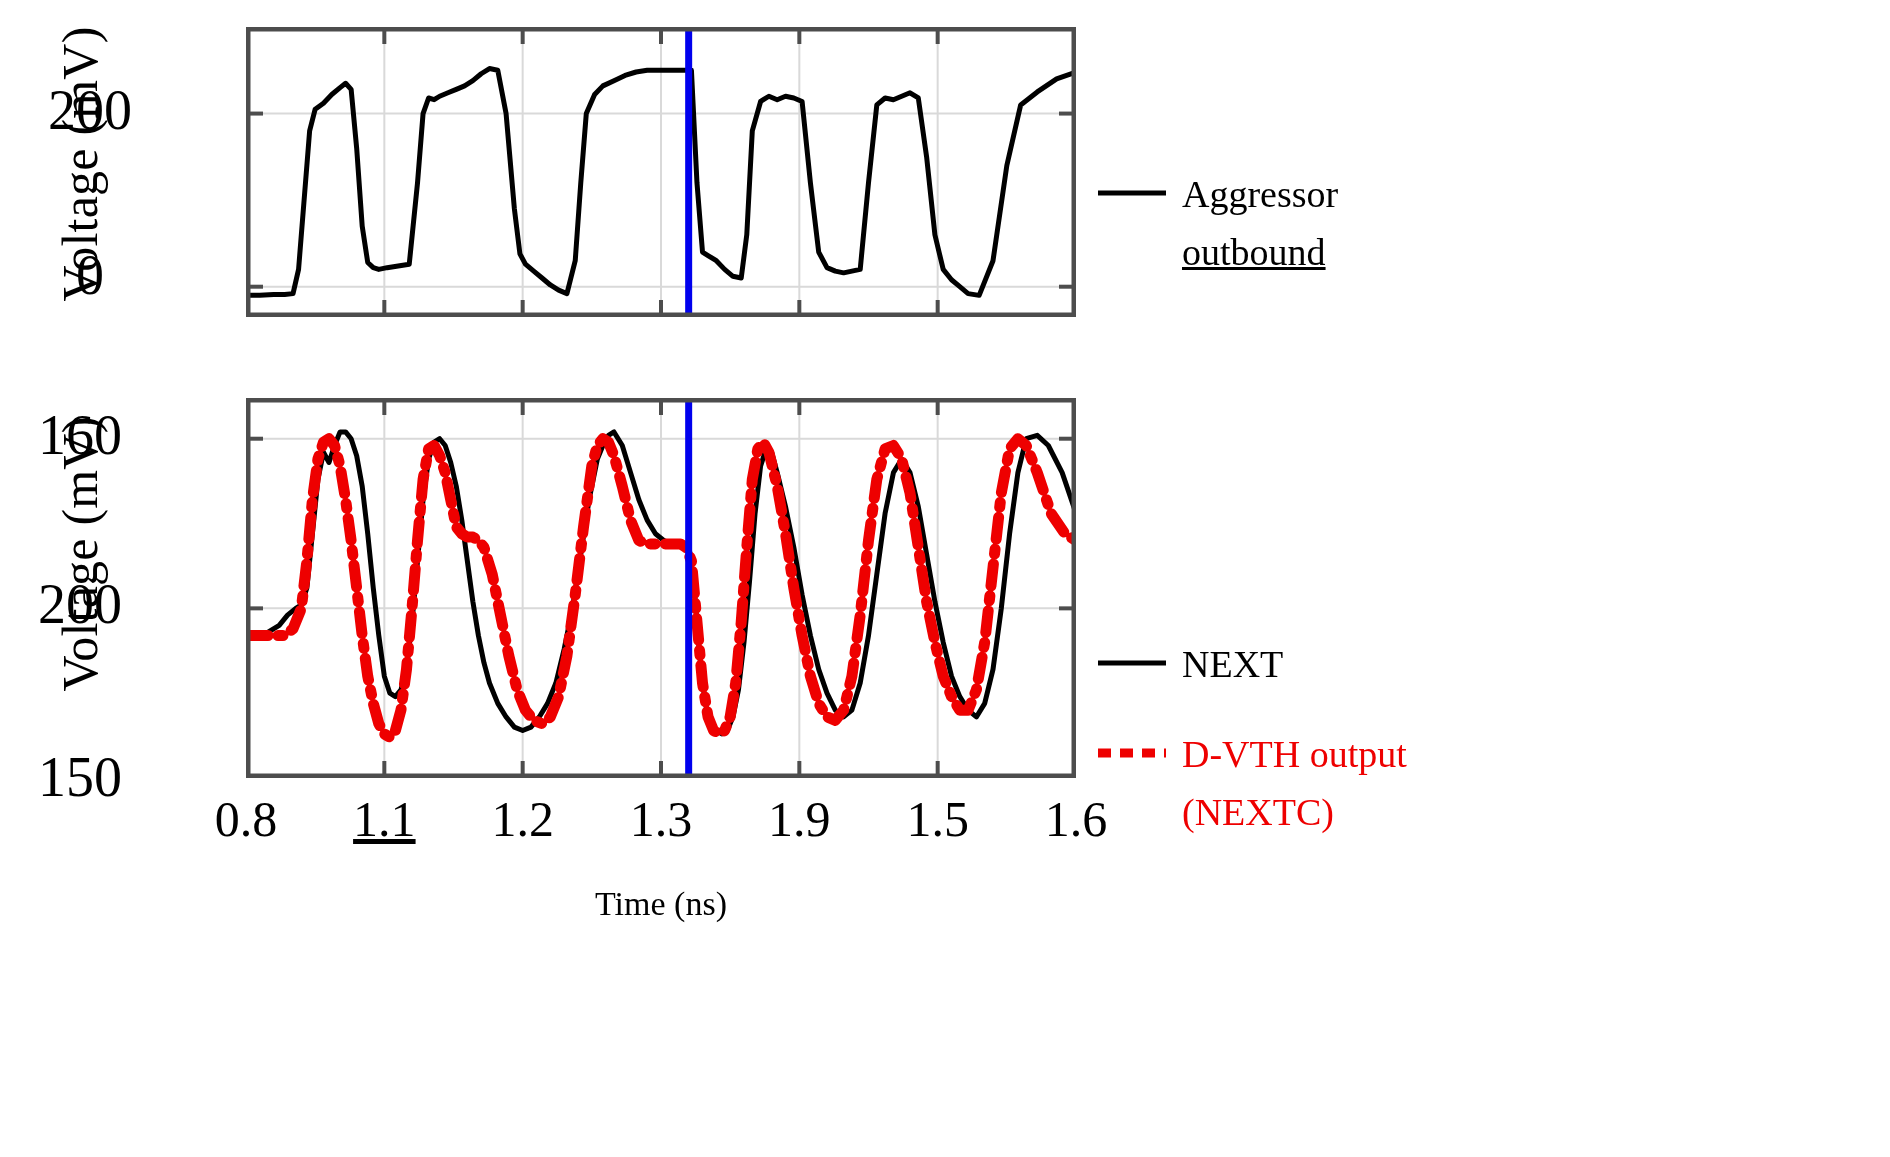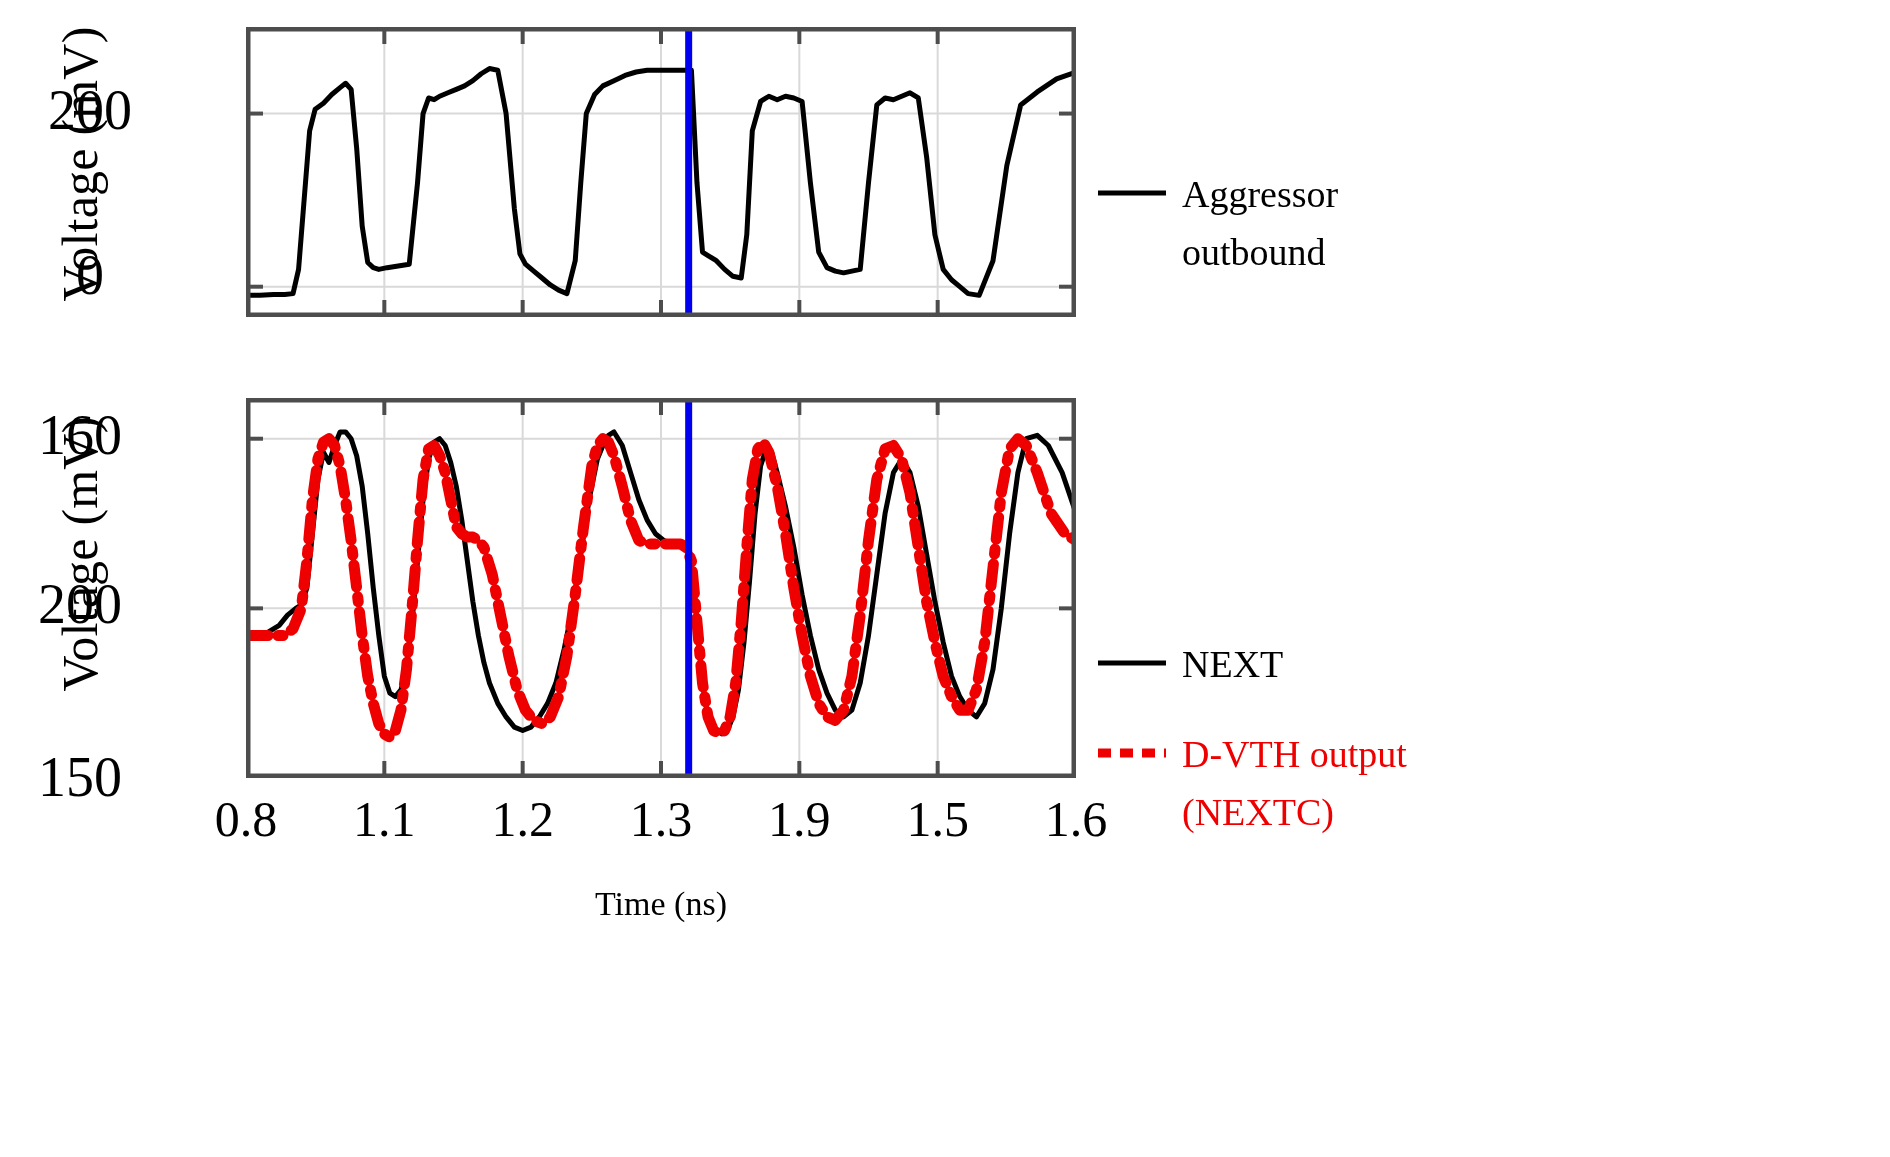--- a/index.html
+++ b/index.html
@@ -162,40 +162,40 @@
         <line x1="830" y1="377" x2="830" y2="363" stroke="#4d4d4d" stroke-width="4"></line>
         <line x1="830" y1="3" x2="830" y2="17" stroke="#4d4d4d" stroke-width="4"></line>
         <line x1="3" y1="210.35714285714286" x2="17" y2="210.35714285714286" stroke="#4d4d4d" stroke-width="4"></line>
         <line x1="827" y1="210.35714285714286" x2="813" y2="210.35714285714286" stroke="#4d4d4d" stroke-width="4"></line>
         <line x1="3" y1="40.71428571428572" x2="17" y2="40.71428571428572" stroke="#4d4d4d" stroke-width="4"></line>
         <line x1="827" y1="40.71428571428572" x2="813" y2="40.71428571428572" stroke="#4d4d4d" stroke-width="4"></line>
       </svg>
 
     <div id="xticks-host">
         <div class="xtick" style="left: 166px; top: 790px; width: 160px;">0.8</div>
-        <div class="xtick" style="left: 304.333px; top: 790px; width: 160px;">1.1</div>
+        <div class="xtick" style="left: 304.333px; top: 790px; width: 160px; text-decoration: underline;">1.1</div>
         <div class="xtick" style="left: 442.667px; top: 790px; width: 160px;">1.2</div>
         <div class="xtick" style="left: 581px; top: 790px; width: 160px;">1.3</div>
         <div class="xtick" style="left: 719.333px; top: 790px; width: 160px;">1.9</div>
         <div class="xtick" style="left: 857.667px; top: 790px; width: 160px;">1.5</div>
         <div class="xtick" style="left: 996px; top: 790px; width: 160px;">1.6</div>
       </div>
 
     <div class="xlabel" style="left:246px; top:885px; width:830px; text-align:center;">Time (ns)</div>
   </div>
 
   <div class="legend-entry" style="left:1096px; top:165px;">
     <span class="legend-sample">
       <svg width="72" height="52">
           <line x1="2" y1="28" x2="70" y2="28" stroke="#000000" stroke-width="5"></line>
         </svg>
     </span>
     <span class="legend-text" style="color:#000000;">
       <span style="display:block;">Aggressor</span>
-      <span style="display:block;">outbound</span>
+      <span style="display:block;text-decoration:underline;">outbound</span>
     </span>
   </div>
 
   <div class="legend-entry" style="left:1096px; top:725px;">
     <span class="legend-sample">
       <svg width="72" height="52">
           <line x1="2" y1="28" x2="70" y2="28" stroke="#ee0000" stroke-width="9" stroke-dasharray="13 9"></line>
         </svg>
     </span>
     <span class="legend-text" style="color:#ee0000;">

